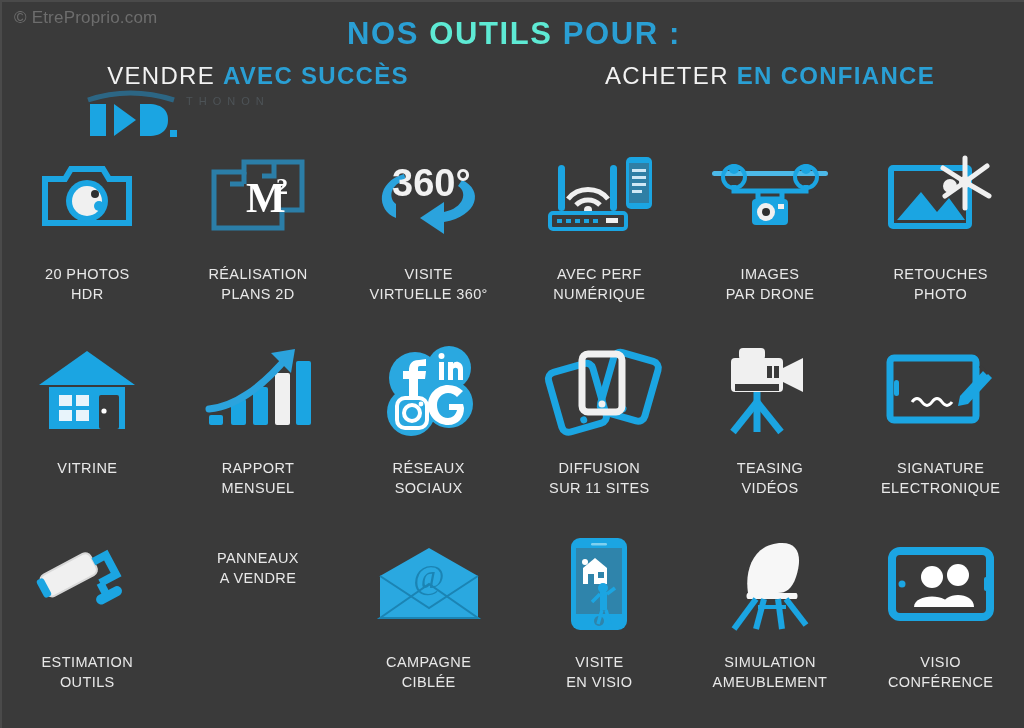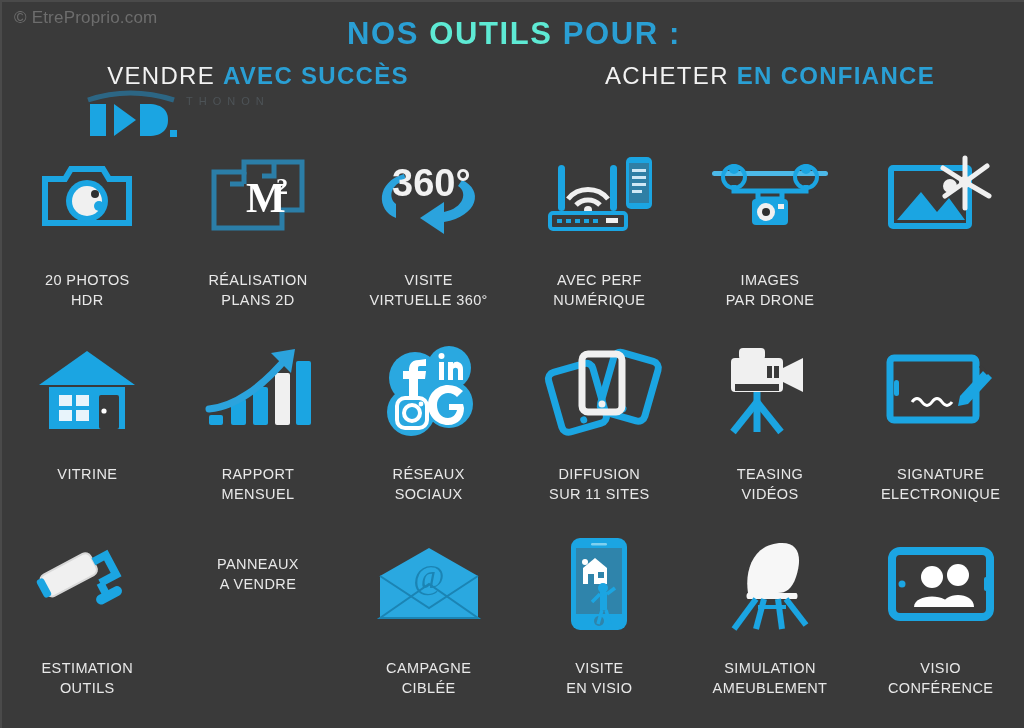--- a/index.html
+++ b/index.html
@@ -68,21 +68,21 @@
   .cell {
     display:flex; flex-direction:column;
     align-items:center; justify-content:flex-start;
     padding-top:6px;
   }
   .icon-box {
     height:104px; width:130px;
     display:flex; align-items:center; justify-content:center;
   }
   .cell-label {
-    margin-top:22px;
+    margin-top:16px;
     font-size:14.5px; line-height:20px;
     color:#e8e8e8; text-align:center;
     letter-spacing:.4px; white-space:pre-line;
   }
   svg { display:block; overflow:visible; }
 </style>
 </head>
 <body>
 
 <div id="root">
@@ -212,20 +212,22 @@
             <path d="M78 26 L78 2"></path>
             <path d="M78 26 L78 52"></path>
             <path d="M78 26 L56 12"></path>
             <path d="M78 26 L102 40"></path>
             <path d="M78 26 L58 40"></path>
             <path d="M78 26 L100 10"></path>
           </g>
           <circle cx="78" cy="26" r="6" fill="#f0f0f0"></circle>
         </svg>
       </div>
+      <div class="cell-label">RETOUCHES
+PHOTO</div>
     </div>
 
     <div class="cell">
       <div class="icon-box">
         <svg width="104" height="86" viewBox="0 0 104 86">
           <path d="M52 4 L100 38 L4 38 Z" fill="#1ba5e2"></path>
           <rect x="14" y="40" width="76" height="42" fill="#1ba5e2"></rect>
           <rect x="24" y="48" width="30" height="26" fill="#e8f4fb"></rect>
           <rect x="37" y="48" width="4" height="26" fill="#1ba5e2"></rect>
           <rect x="24" y="59" width="30" height="4" fill="#1ba5e2"></rect>

